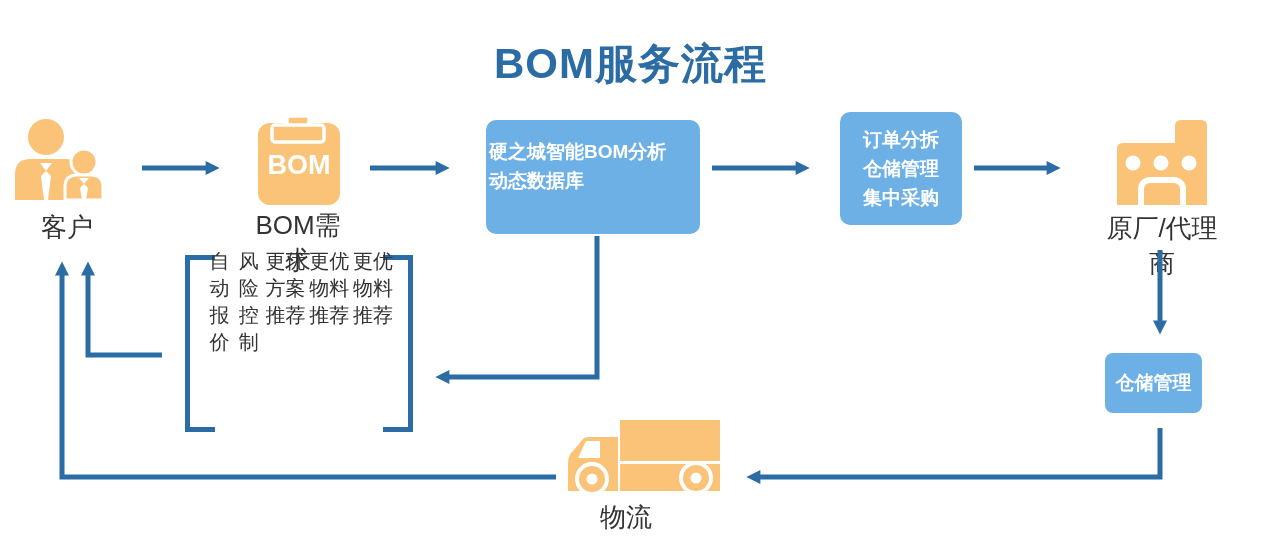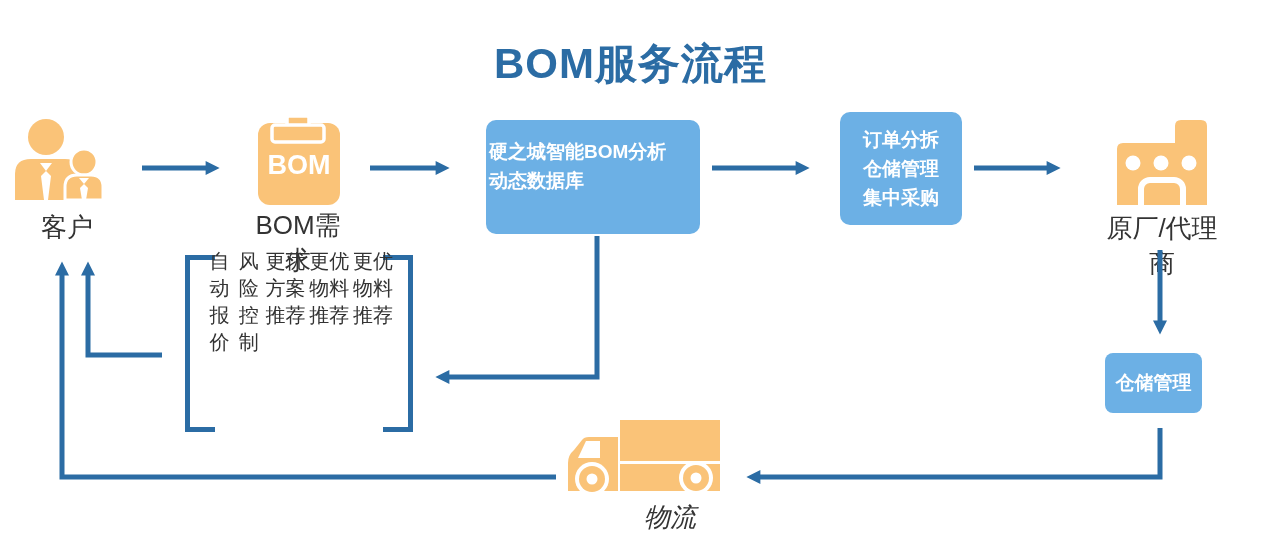--- a/index.html
+++ b/index.html
@@ -84,21 +84,21 @@
       <path d="M2,73 V45 Q2,37 8,32 L16,22 Q18,19 23,19 H52 V73 Z"></path>
     </g>
     <polygon points="20,23 34,23 34,40 12,40" fill="#fff"></polygon>
     <circle cx="26" cy="61" r="17" fill="#fff"></circle>
     <circle cx="26" cy="61" r="13" fill="#fac378"></circle>
     <circle cx="26" cy="61" r="5.5" fill="#fff"></circle>
     <circle cx="130" cy="60" r="17" fill="#fff"></circle>
     <circle cx="130" cy="60" r="13" fill="#fac378"></circle>
     <circle cx="130" cy="60" r="5.5" fill="#fff"></circle>
   </svg>
-  <div class="node-label" style="left:600px;width:140px;top:500px;font-style:italic;">物流</div>
+  <div class="node-label" style="left:556px;width:140px;top:500px;">物流</div>
 
   <div class="bracket l"></div>
   <div class="bracket r"></div>
   <div class="benefits">
     <div>自动报价</div>
     <div>风险控制</div>
     <div>更优方案推荐</div>
     <div>更优物料推荐</div>
     <div>更优物料推荐</div>
   </div>

